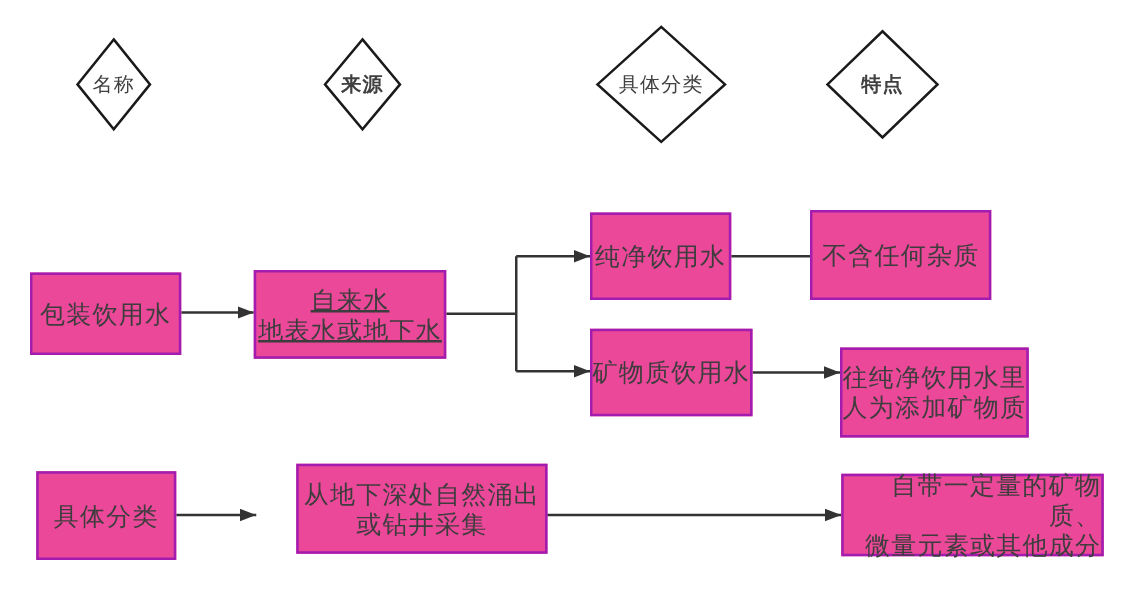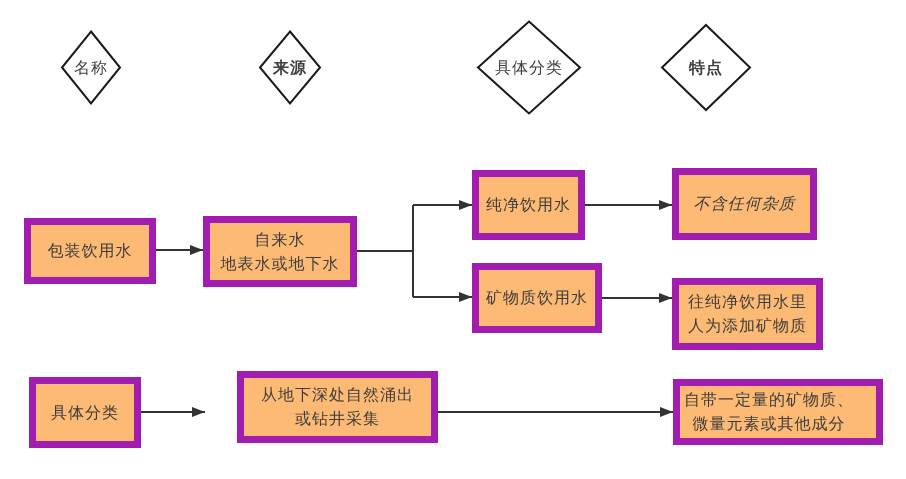--- a/index.html
+++ b/index.html
@@ -36,37 +36,37 @@
     position: absolute;
     transform: translate(-50%, -50%);
     color: #404040;
     font-size: 16px;
     white-space: nowrap;
     letter-spacing: 1px;
   }
   .node {
     position: absolute;
     box-sizing: border-box;
-    border: 7px solid #a21caf;
-    background: #fdba74;
+    border: 2px solid #a21caf;
+    background: #ec4899;
     display: flex;
     align-items: center;
     justify-content: center;
     text-align: center;
     color: #3d3d3d;
-    font-size: 16px;
+    font-size: 20px;
     line-height: 24px;
   }
   .node span {
     white-space: pre-line;
     letter-spacing: 1px;
   }
   .node.align-left {
     justify-content: flex-start;
-    text-align: center;
+    text-align: right;
     padding-left: 4px;
   }
 </style>
 </head>
 <body>
 
 <div id="canvas">
 
   <svg id="wires" width="906" height="479" viewBox="0 0 906 479" xmlns="http://www.w3.org/2000/svg">
     <defs>
@@ -90,34 +90,34 @@
 
     <line x1="141" y1="412" x2="205" y2="412" marker-end="url(#arrowhead)"></line>
     <line x1="406" y1="412" x2="673" y2="412" marker-end="url(#arrowhead)"></line>
   </svg>
 
   <div class="dlabel" style="left:91px; top:68px;">名称</div>
   <div class="dlabel" style="left:290px; top:68px;font-weight:bold;">来源</div>
   <div class="dlabel" style="left:529px; top:68px;">具体分类</div>
   <div class="dlabel" style="left:706px; top:68px;font-weight:bold;">特点</div>
 
-  <div class="node" style="left:24px; top:218px; width:132px; height:66px;">
+  <div class="node" style="left:24px; top:218px; width:121px; height:66px;">
     <span>包装饮用水</span>
   </div>
-  <div class="node" style="left:203px; top:216px; width:154px; height:71px;">
+  <div class="node" style="left:203px; top:216px; width:154px; height:71px;text-decoration:underline;">
     <span>自来水
 地表水或地下水</span>
   </div>
   <div class="node" style="left:472px; top:170px; width:113px; height:70px;">
     <span>纯净饮用水</span>
   </div>
   <div class="node" style="left:472px; top:263px; width:130px; height:70px;align-items:center;">
     <span>矿物质饮用水</span>
   </div>
-  <div class="node" style="left:672px; top:168px; width:145px; height:72px;font-style:italic;">
+  <div class="node" style="left:648px; top:168px; width:145px; height:72px;">
     <span>不含任何杂质</span>
   </div>
   <div class="node" style="left:672px; top:262px; width:151px; height:72px;margin-top:16px;">
     <span>往纯净饮用水里
 人为添加矿物质</span>
   </div>
 
   <div class="node" style="left:29px; top:377px; width:112px; height:71px;">
     <span>具体分类</span>
   </div>

